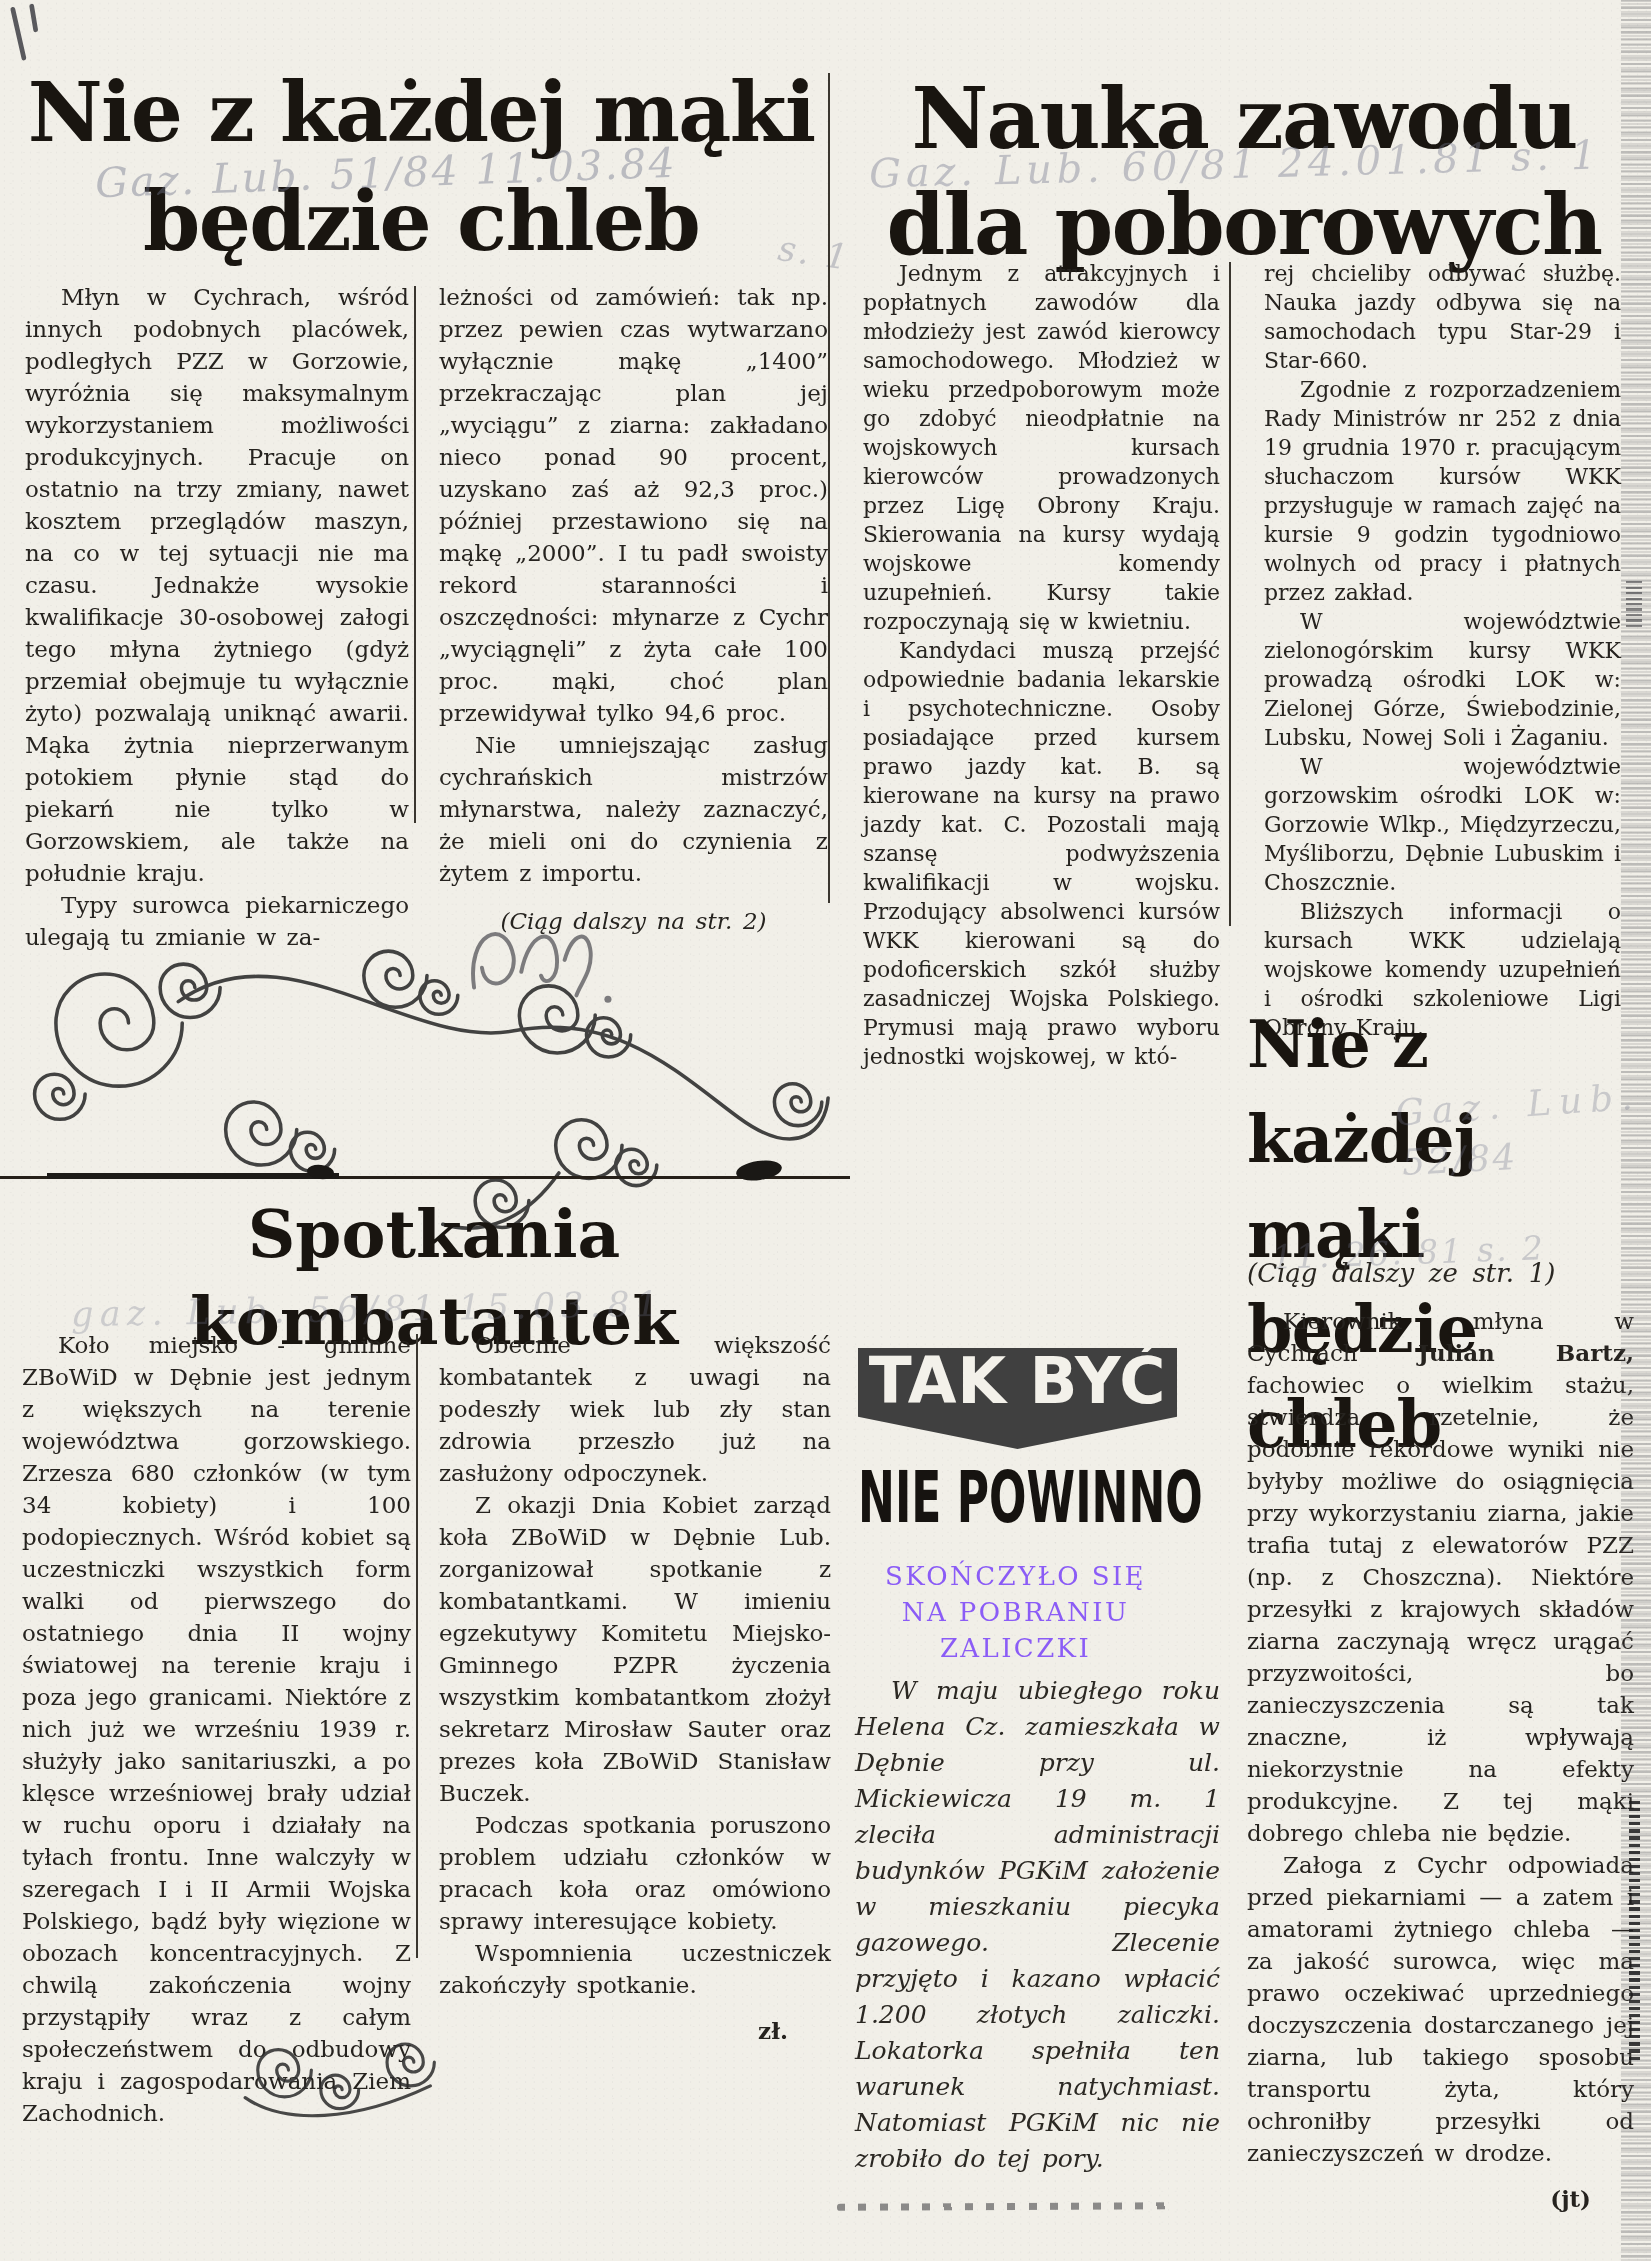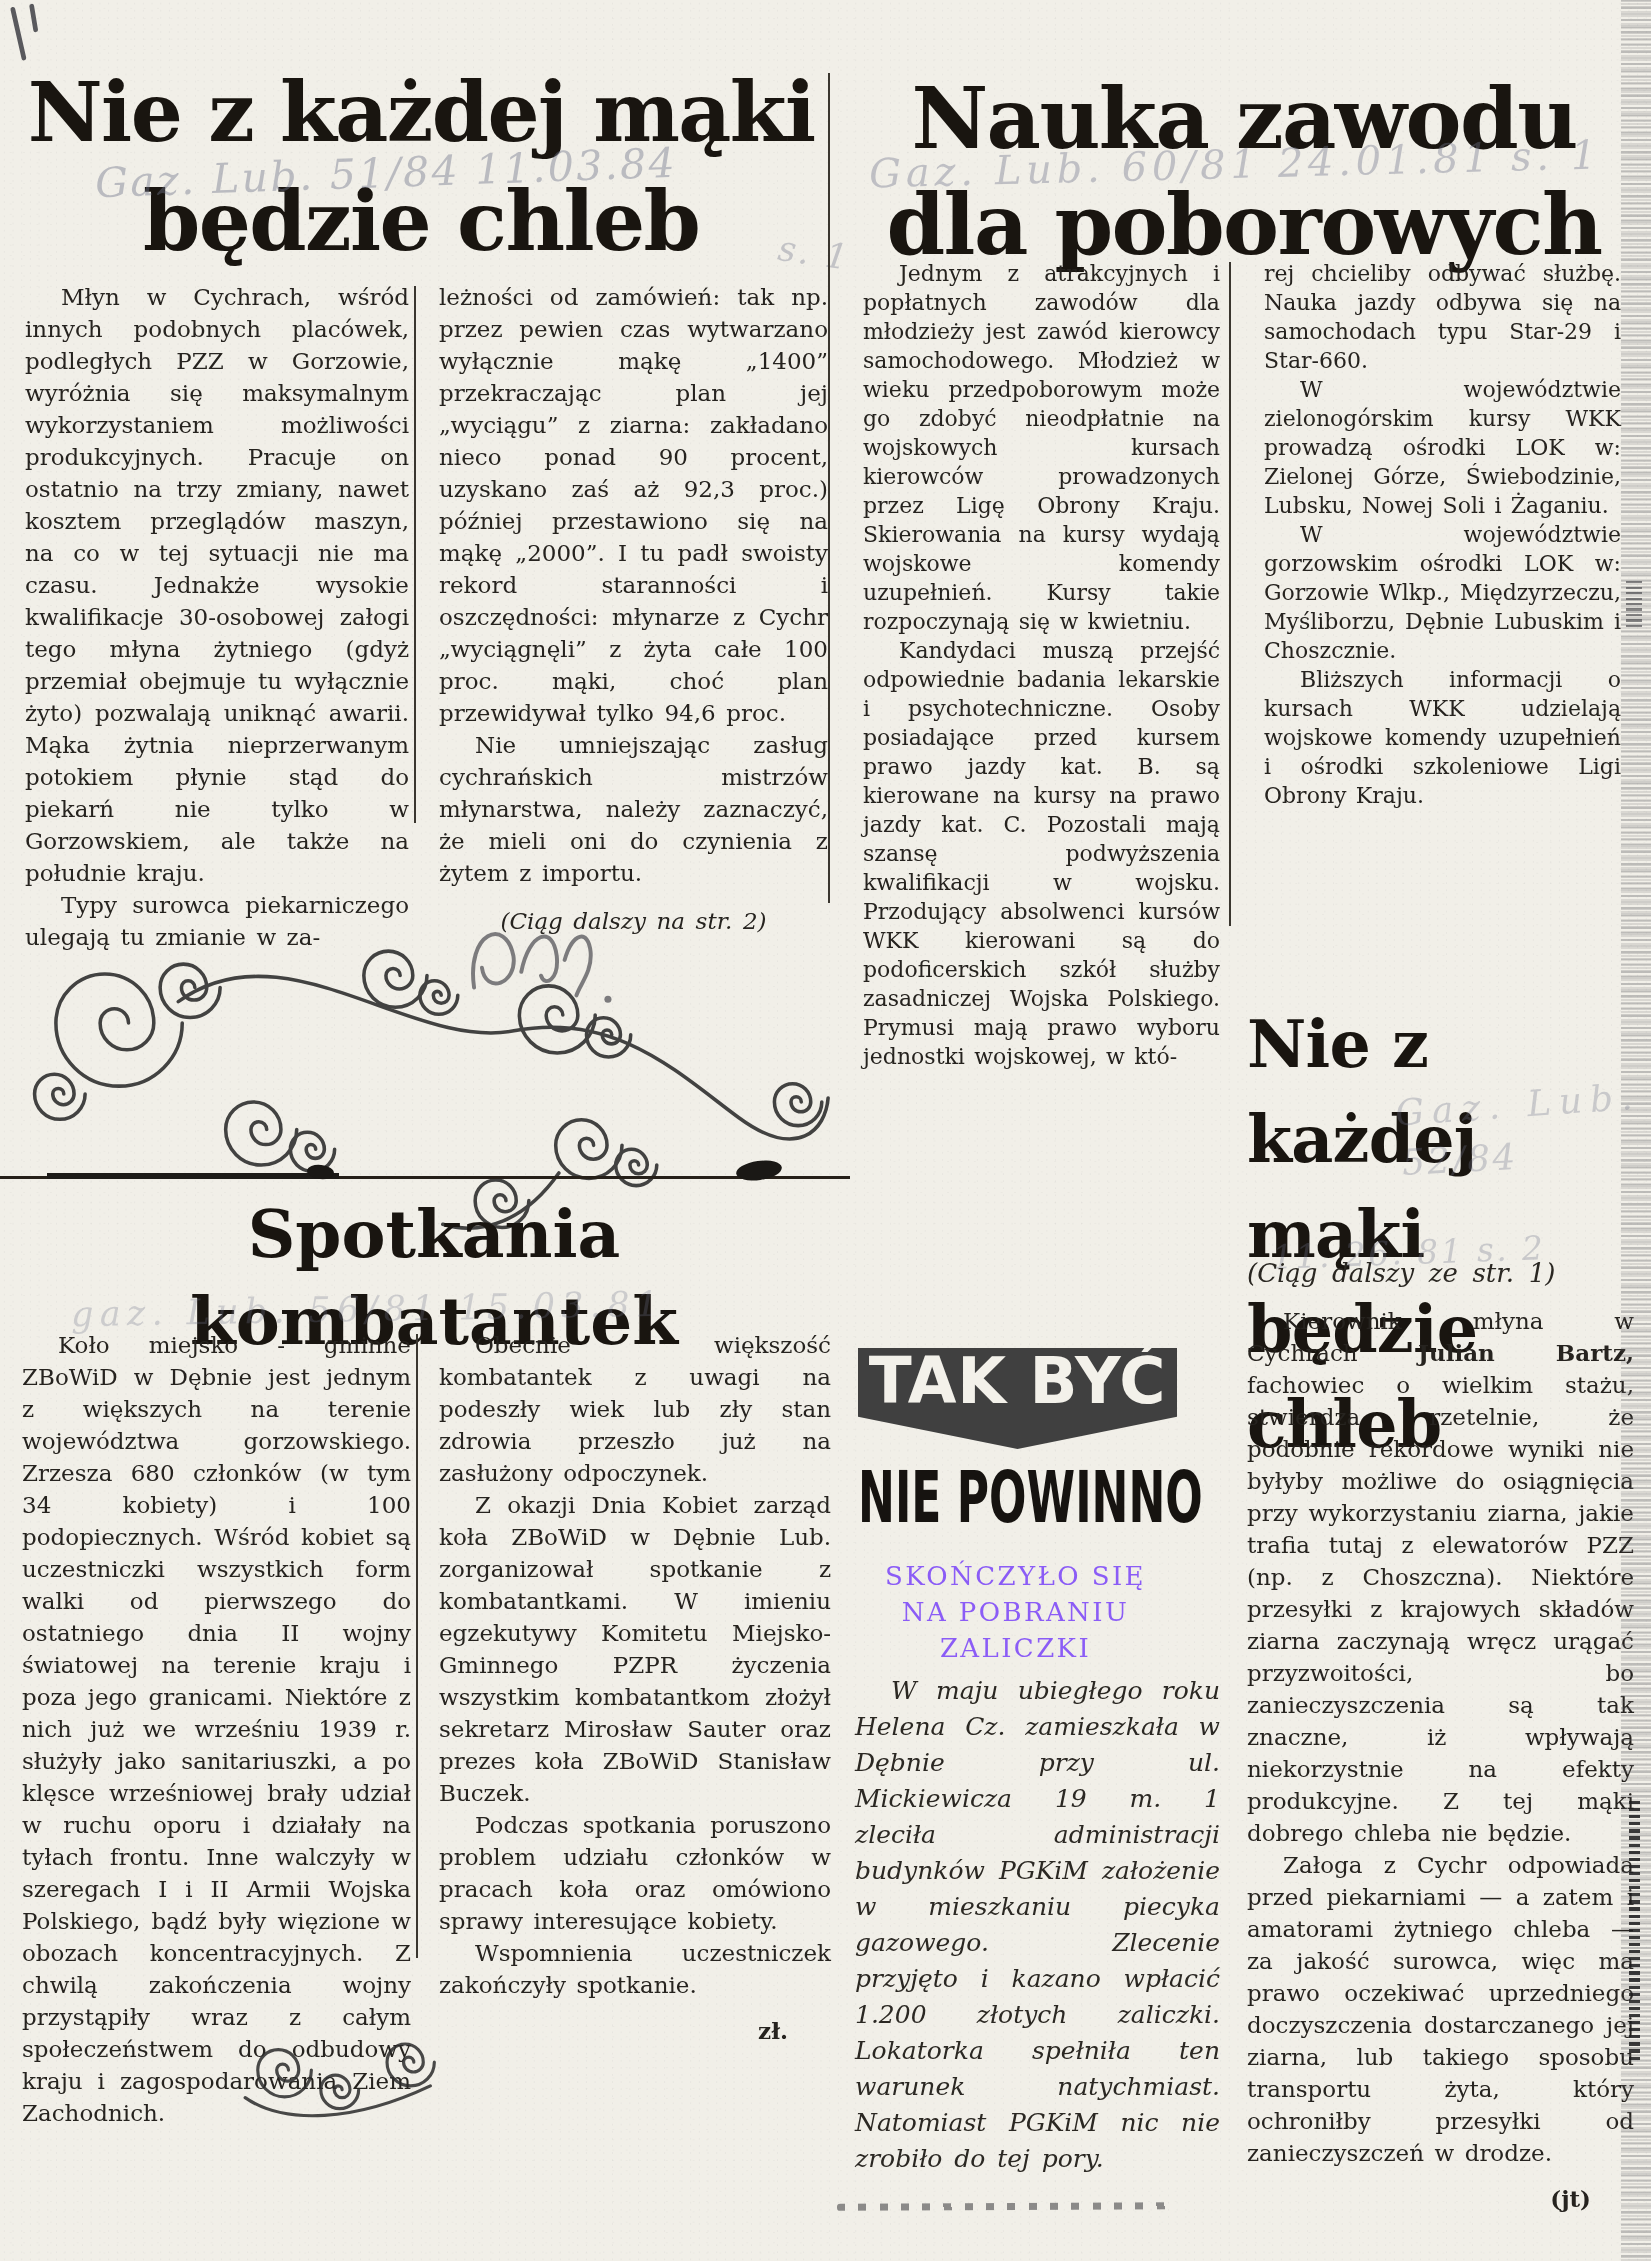--- a/index.html
+++ b/index.html
@@ -110,20 +110,21 @@
     <span class="ln">dla poborowych</span>
   </div>
   <div class="hand" style="left:869px;top:141px;font-size:40px;opacity:.38;transform:rotate(-1.5deg);letter-spacing:4.7px;">Gaz. Lub. 60/81    24.01.81   s. 1</div>
 
   <div class="col b2" style="left:863px;top:259px;width:357px;">
     <p>Jednym z atrakcyjnych i popłatnych zawodów dla młodzieży jest zawód kierowcy samochodowego. Młodzież w wieku przedpoborowym może go zdobyć nieodpłatnie na wojskowych kursach kierowców prowadzonych przez Ligę Obrony Kraju. Skierowania na kursy wydają wojskowe komendy uzupełnień. Kursy takie rozpoczynają się w kwietniu.</p>
     <p>Kandydaci muszą przejść odpowiednie badania lekarskie i psychotechniczne. Osoby posiadające przed kursem prawo jazdy kat. B. są kierowane na kursy na prawo jazdy kat. C. Pozostali mają szansę podwyższenia kwalifikacji w wojsku. Przodujący absolwenci kursów WKK kierowani są do podoficerskich szkół służby zasadniczej Wojska Polskiego. Prymusi mają prawo wyboru jednostki wojskowej, w któ-</p>
   </div>
   <div class="col b2" style="left:1264px;top:259px;width:357px;">
     <p class="cont">rej chcieliby odbywać służbę. Nauka jazdy odbywa się na samochodach typu Star-29 i Star-660.</p>
+    <p>Zgodnie z rozporzadzeniem Rady Ministrów nr 252 z dnia 19 grudnia 1970 r. pracującym słuchaczom kursów WKK przysługuje w ramach zajęć na kursie 9 godzin tygodniowo wolnych od pracy i płatnych przez zakład.</p>
     <p>W województwie zielonogórskim kursy WKK prowadzą ośrodki LOK w: Zielonej Górze, Świebodzinie, Lubsku, Nowej Soli i Żaganiu.</p>
     <p>W województwie gorzowskim ośrodki LOK w: Gorzowie Wlkp., Międzyrzeczu, Myśliborzu, Dębnie Lubuskim i Choszcznie.</p>
     <p>Bliższych informacji o kursach WKK udzielają wojskowe komendy uzupełnień i ośrodki szkoleniowe Ligi Obrony Kraju.</p>
   </div>
   <div class="rule-v" style="left:1229px;top:262px;height:664px;"></div>
 
   <svg class="abs" style="left:0;top:869px;" width="1233" height="379" viewBox="0 0 1560 480">
     <g stroke="#2b2b2b" stroke-width="4.5" fill="none" stroke-linecap="round" opacity=".88">
       <path d="M230,195 A80,80 0 1 1 70,195 A62,62 0 1 1 194,195 A34,34 0 1 1 126,195 A18,18 0 1 1 162,195"></path>
       <path d="M107,285 A32,32 0 1 1 43,285 A25,25 0 1 1 93,285 A13.5,13.5 0 1 1 66,285 A7,7 0 1 1 80,285"></path>

